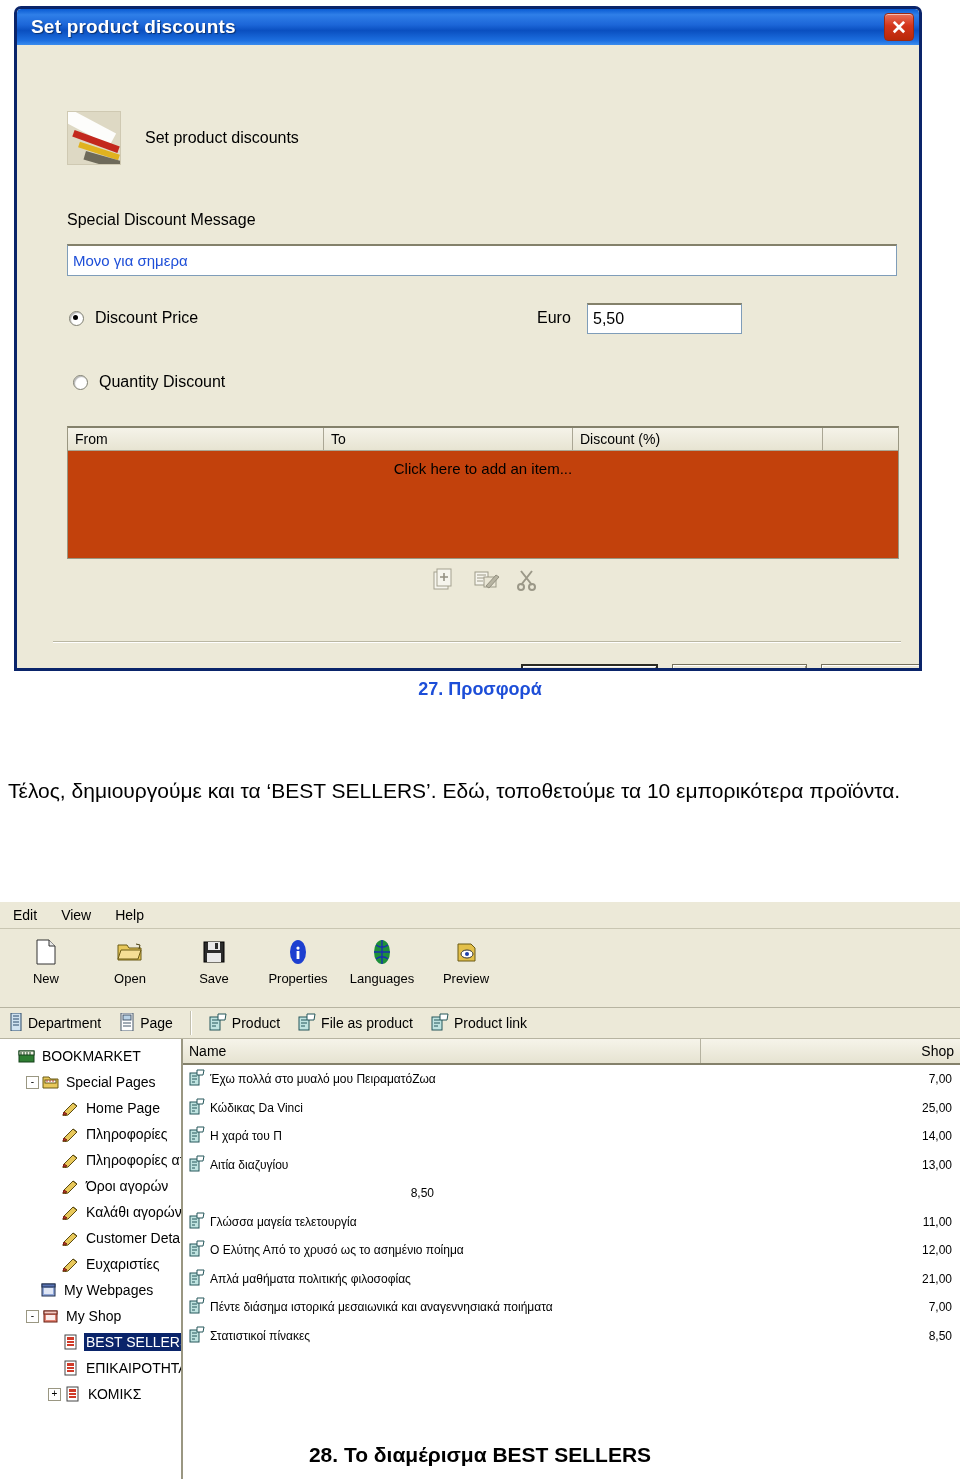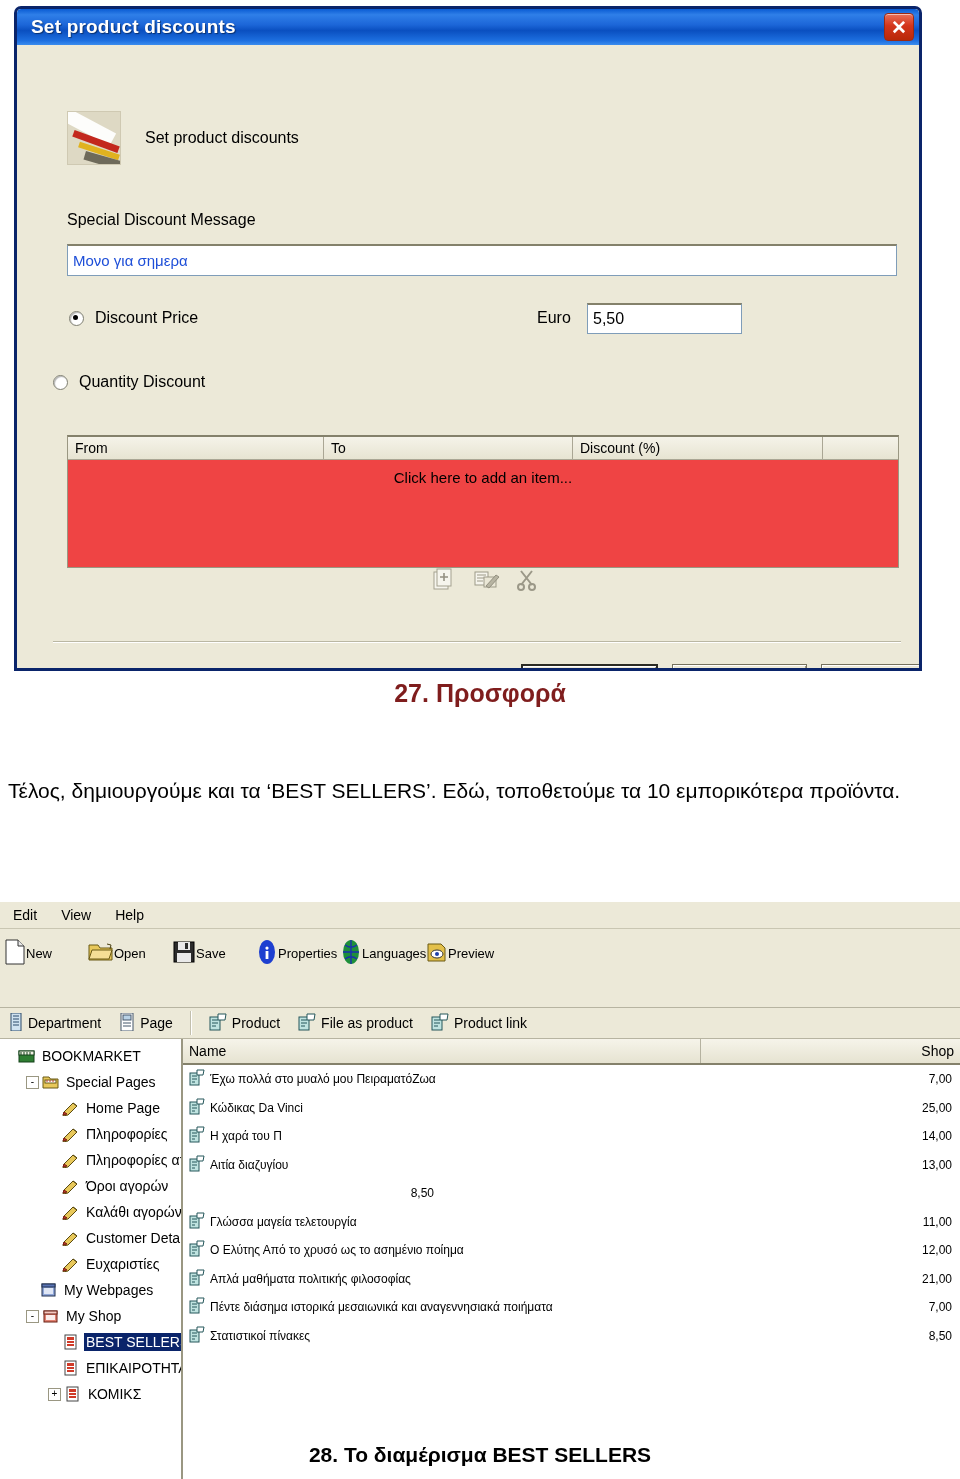--- a/index.html
+++ b/index.html
@@ -45,40 +45,40 @@
   #msglabel{left:50px;top:166px;}
   #msginput{
     position:absolute;left:50px;top:199px;width:830px;height:32px;
     background:#fff;border:1px solid #7f9db9;border-top:2px solid #84816b;
     box-sizing:border-box;font-size:15px;color:#1d4ed8;padding:4px 5px;
     font-family:"Liberation Sans",sans-serif;outline:none;
   }
 
   .radio-row{position:absolute;display:flex;align-items:center;}
   #rowDiscountPrice{left:52px;top:264px;}
-  #rowQuantityDiscount{left:36px;top:328px;text-align:right;}
+  #rowQuantityDiscount{left:56px;top:328px;text-align:right;}
   .radio{
     width:13px;height:13px;border-radius:50%;
     background:#fff;border:1px solid #7f7f72;box-shadow:inset 1px 1px 1px rgba(0,0,0,.3);
     position:relative;flex:0 0 auto;
   }
   .radio.on::after{content:"";position:absolute;left:3px;top:3px;width:5px;height:5px;border-radius:50%;background:#000;}
   .radio-row .lab{margin-left:11px;font-size:16px;color:#000;}
 
   #eurolabel{position:absolute;left:520px;top:264px;font-size:16px;}
   #euroinput{
     position:absolute;left:570px;top:258px;width:155px;height:31px;
     background:#fff;border:1px solid #7f9db9;border-top:2px solid #84816b;
     box-sizing:border-box;font-size:16px;color:#000;padding:3px 5px;
     font-family:"Liberation Sans",sans-serif;outline:none;
   }
 
   #grid{
-    position:absolute;left:50px;top:390px;width:832px;height:133px;
-    background:#ef4444;border:1px solid #9a9782;border-top:2px solid #84816b;box-sizing:border-box;
+    position:absolute;left:50px;top:381px;width:832px;height:133px;
+    background:#c2410c;border:1px solid #9a9782;border-top:2px solid #84816b;box-sizing:border-box;
   }
   #gridhead{display:flex;height:22px;background:#ece9d8;border-bottom:1px solid #aaa694;}
   #gridhead .gh{
     font-size:14px;color:#000;padding:2px 7px;box-sizing:border-box;
     border-right:1px solid #aaa694;display:flex;align-items:center;
     background:linear-gradient(to bottom,#f5f3e9,#e7e4d2);
   }
   #gridbody{position:relative;height:108px;}
   #addrow{
     position:absolute;left:0;right:0;top:9px;text-align:center;
@@ -95,37 +95,37 @@
     width:133px;height:33px;background:#ece9d8;border:1px solid #75715e;
     box-shadow:inset 1px 1px 0 #fff, inset -1px -1px 0 #9b9884;
     display:flex;align-items:center;justify-content:center;
     font-size:16px;color:#000;cursor:pointer;font-family:"Liberation Sans",sans-serif;
   }
   .xpbtn.default{border:2px solid #2b2b24;}
 
   
   #cap27{
     position:absolute;left:0;right:0;top:679px;text-align:center;
-    font-size:25px;font-weight:bold;color:#7f1d1d;
+    font-size:18px;font-weight:bold;color:#1d4ed8;
   }
   #para{
     position:absolute;left:8px;top:775px;width:944px;
     font-size:21px;line-height:32px;color:#000;text-align:justify;
   }
 
   
   #app{
     position:absolute;left:0;top:902px;width:960px;height:577px;
     background:#ece9d8;overflow:hidden;
   }
   #menubar{height:26px;display:flex;align-items:center;padding-left:8px;gap:14px;border-bottom:1px solid #c9c6b2;}
   #menubar .mi{font-size:14px;color:#000;padding:2px 5px;cursor:pointer;}
 
   #toolbar1{height:72px;display:flex;align-items:flex-start;padding:6px 0 0 4px;border-bottom:1px solid #b7b4a1;}
-  .tb1item{width:84px;display:flex;flex-direction:row;align-items:center;cursor:pointer;}
+  .tb1item{width:84px;display:flex;flex-direction:column;align-items:center;cursor:pointer;}
   .tb1item .ic{height:34px;display:flex;align-items:center;justify-content:center;}
   .tb1item .tx{font-size:13px;color:#000;margin-top:2px;}
 
   #toolbar2{height:30px;display:flex;align-items:center;border-bottom:1px solid #b7b4a1;}
   .tb2item{display:flex;align-items:center;gap:5px;padding:0 9px;cursor:pointer;font-size:14px;color:#000;justify-content:flex-end;}
   .tb2sep{width:1px;height:24px;background:#c2bfad;border-right:1px solid #fff;margin:0 8px;}
 
   #panes{display:flex;height:444px;}
   #tree{width:183px;background:#fff;border-right:2px solid #9a9782;position:relative;padding:4px 0 0 4px;box-sizing:border-box;overflow:hidden;}
   .tnode{display:flex;align-items:center;height:26px;font-size:14px;color:#000;white-space:nowrap;position:relative;}

